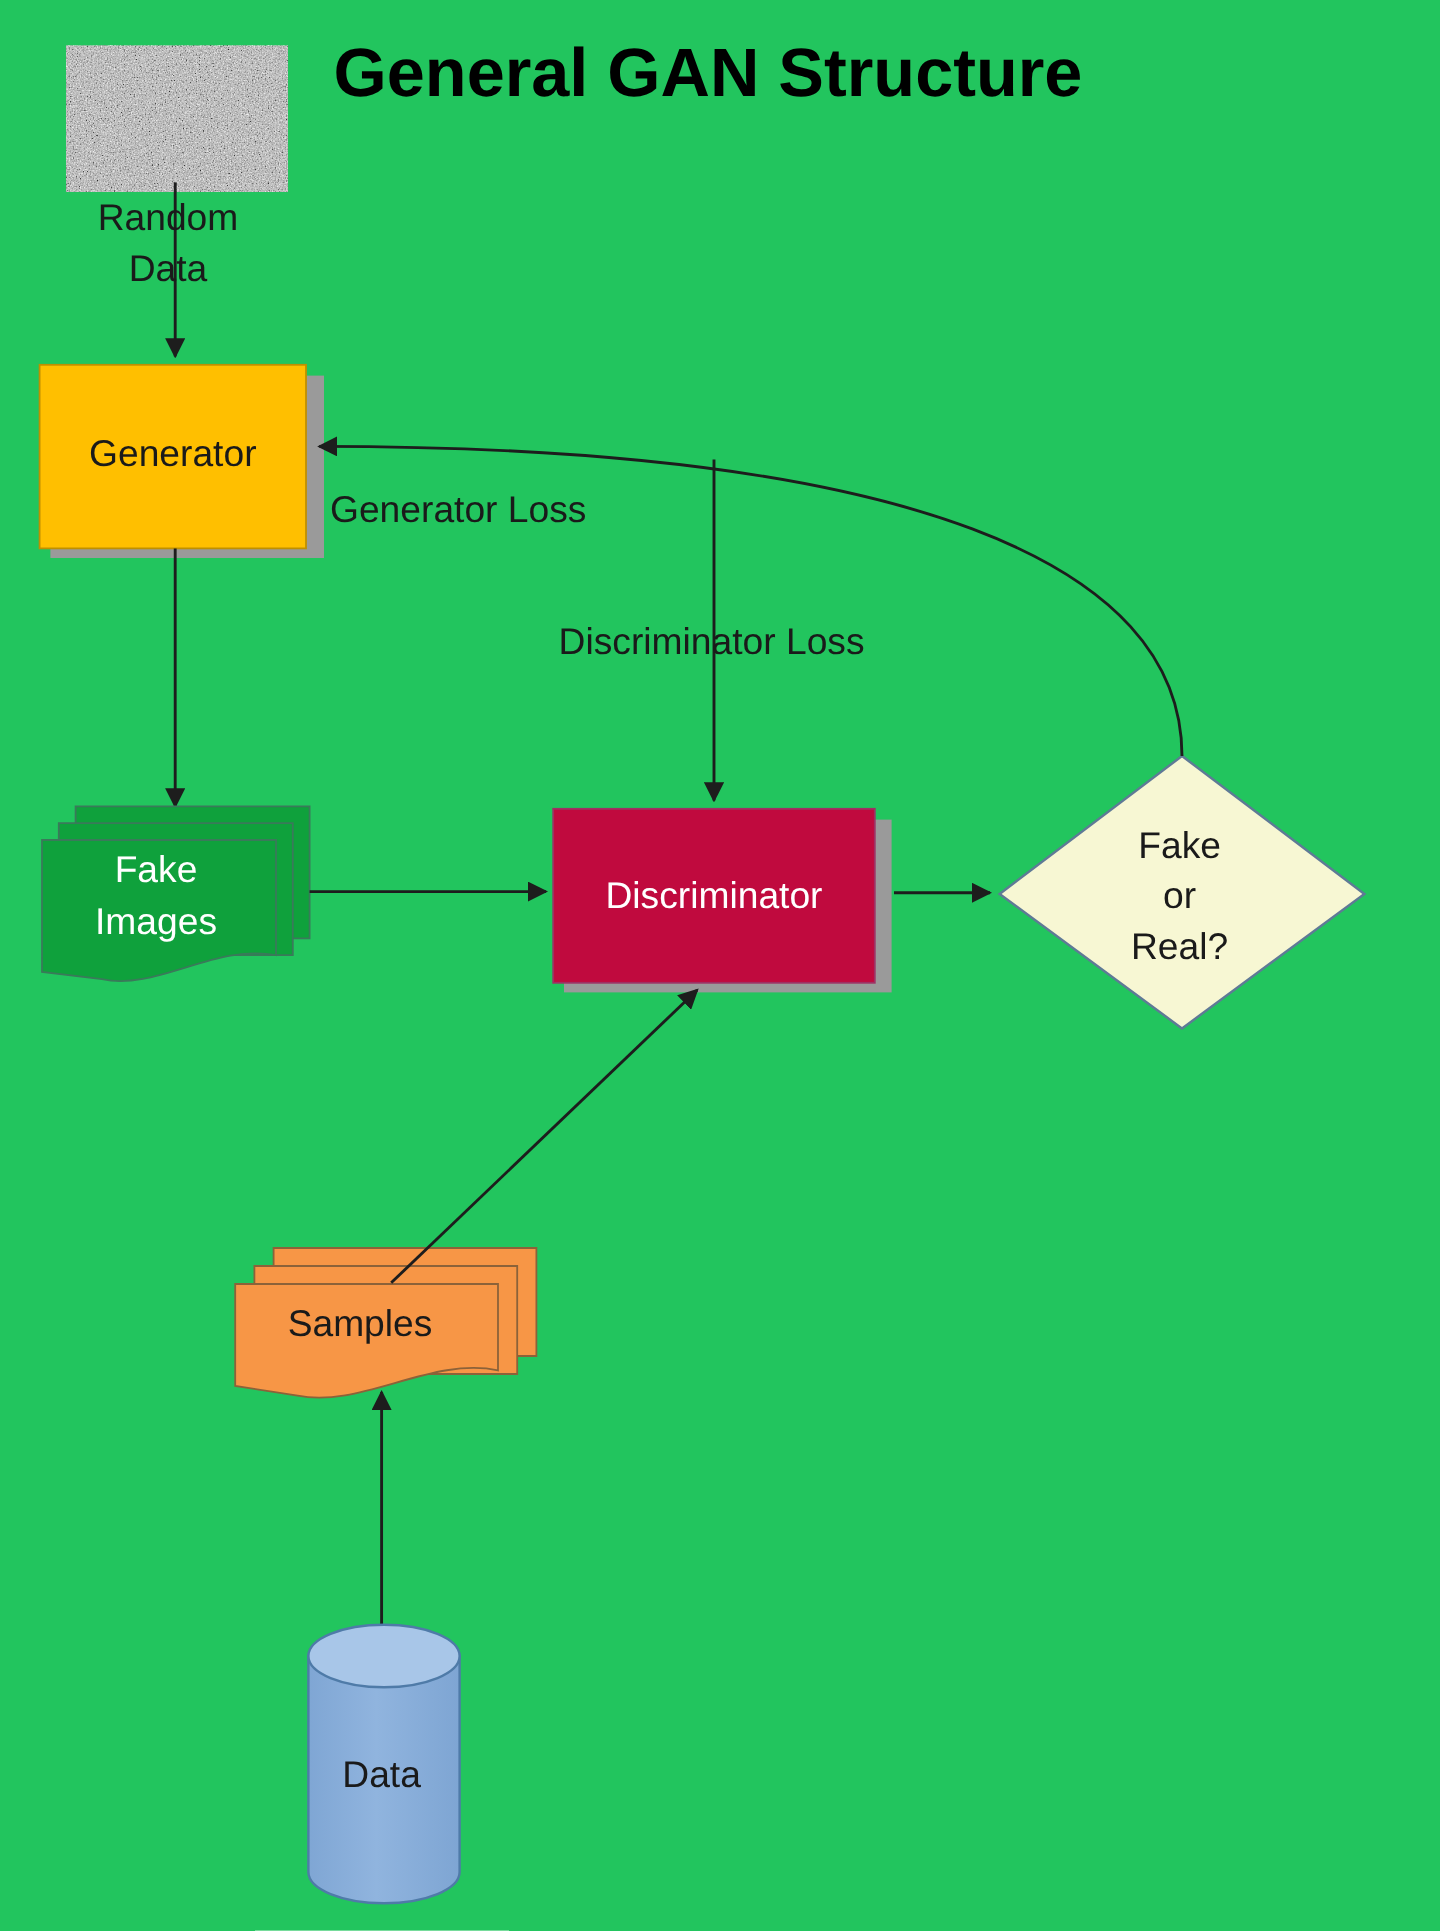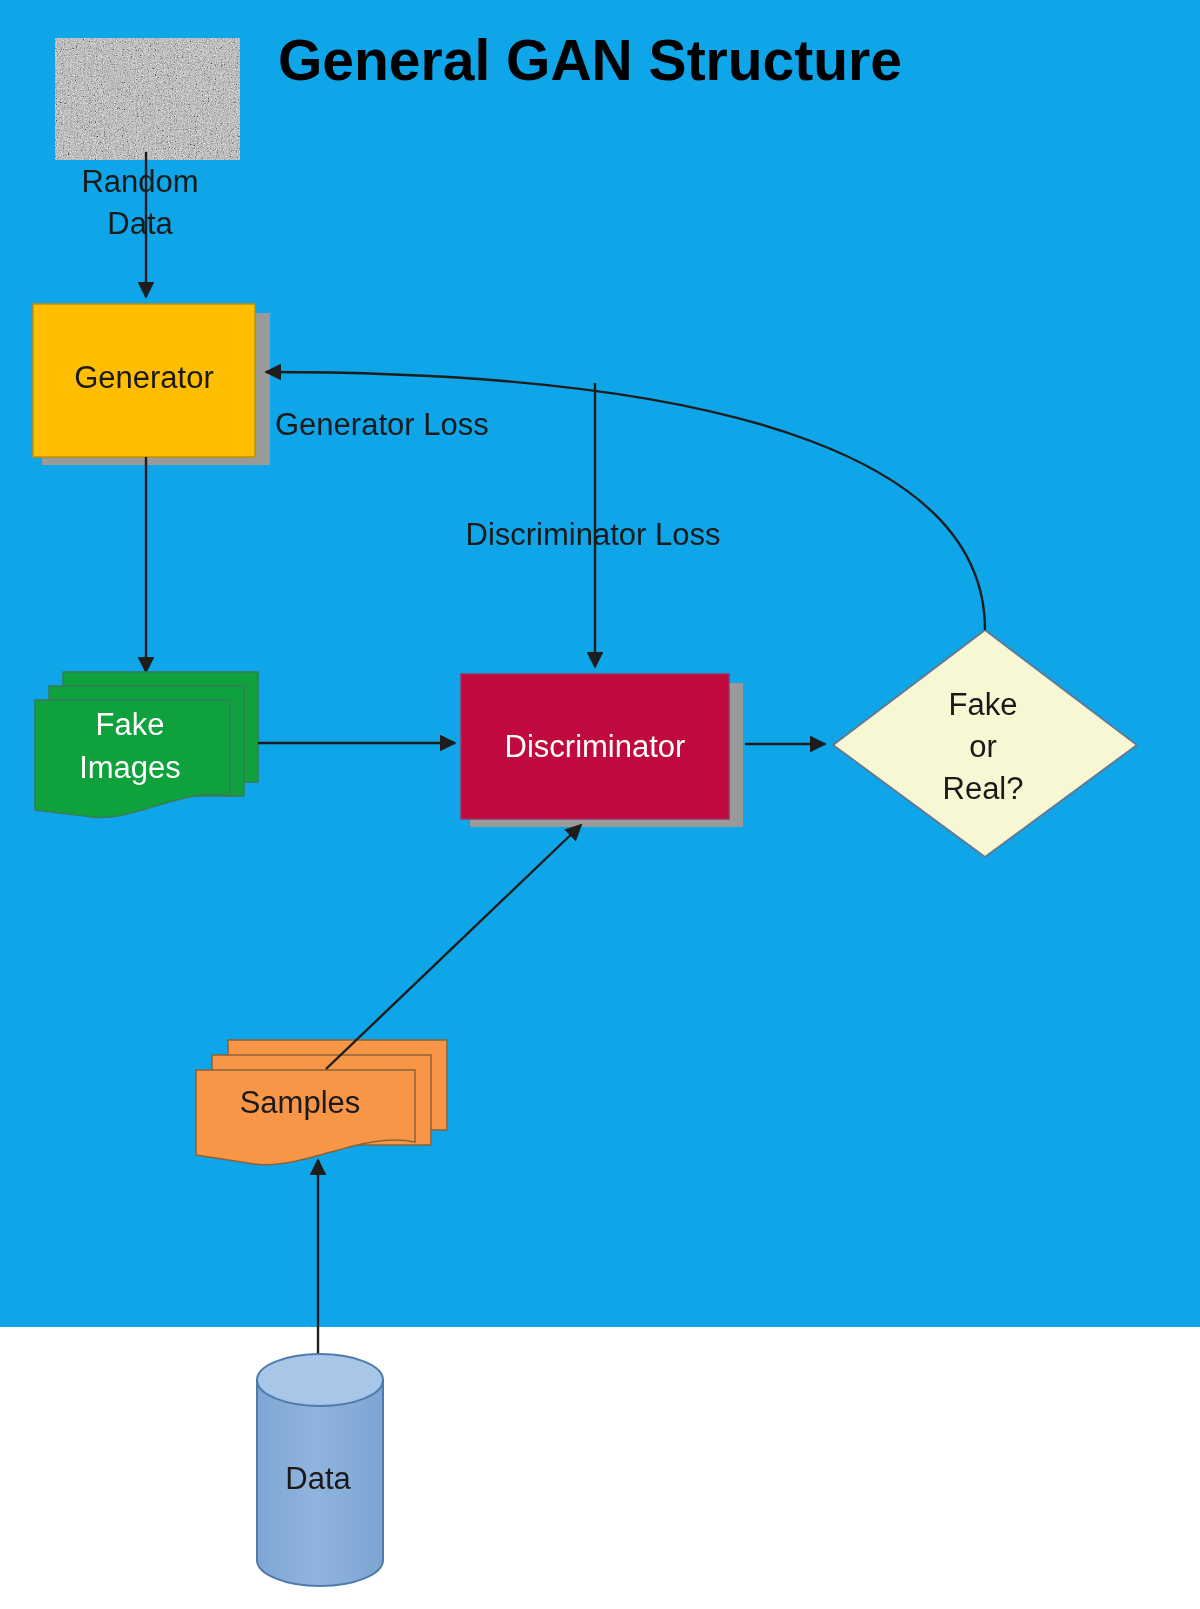--- a/index.html
+++ b/index.html
@@ -9,22 +9,22 @@
   }
   body {
     width: 1200px;
     height: 1609px;
     font-family: "Liberation Sans", sans-serif;
     overflow: hidden;
   }
   #diagram-root {
     position: relative;
     width: 1200px;
-    height: 1327px;
-    background: #0ea5e9;
+    height: 1609px;
+    background: #22c55e;
   }
   svg.canvas {
     position: absolute;
     top: 0;
     left: 0;
     width: 1200px;
     height: 1609px;
     display: block;
   }
   .title-text {

